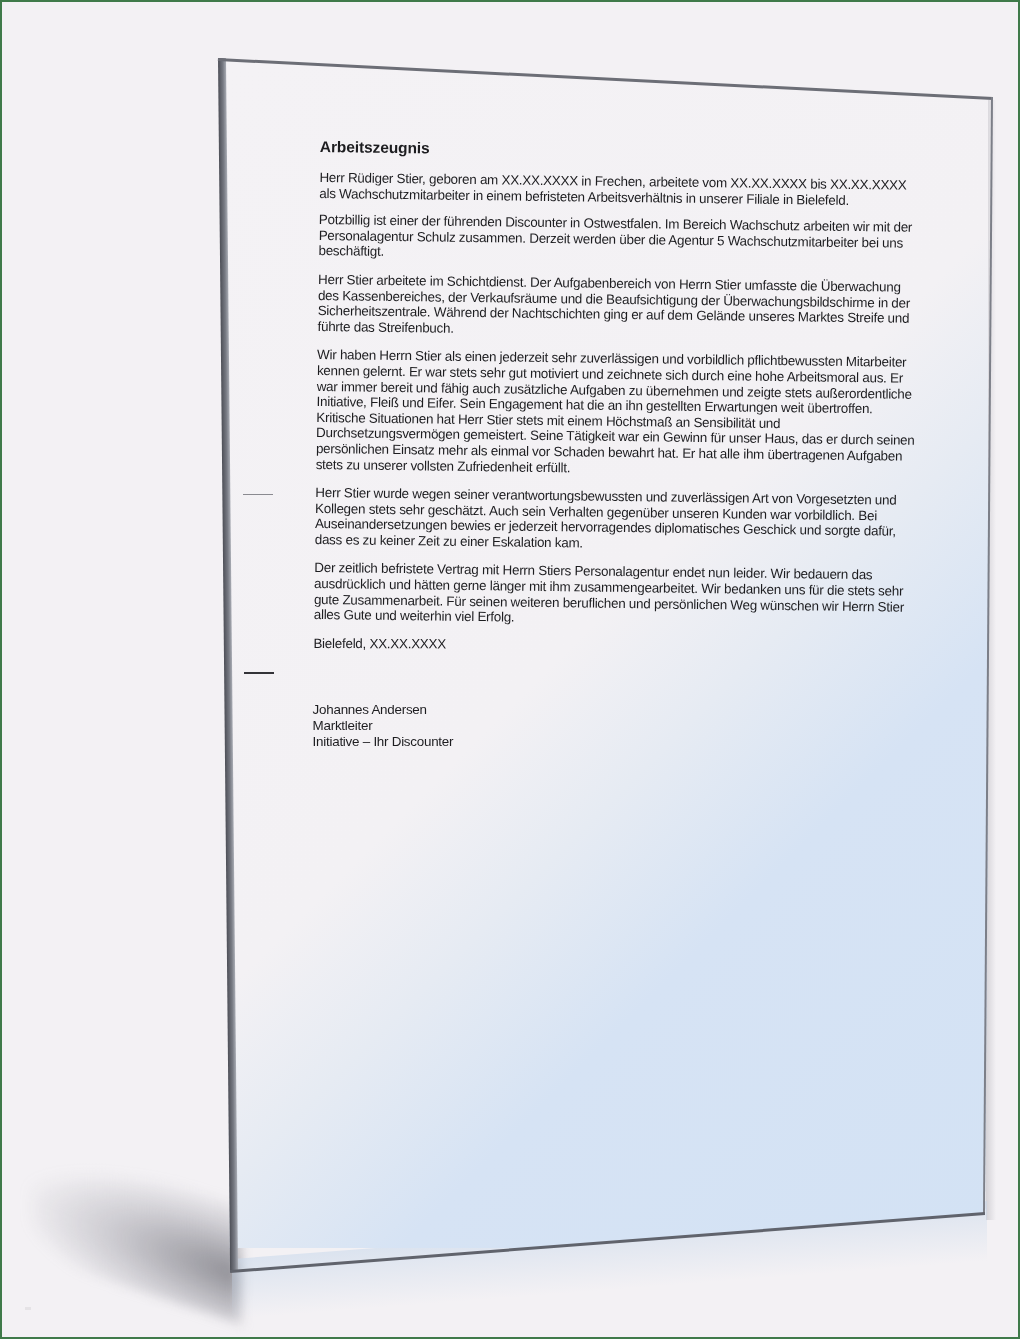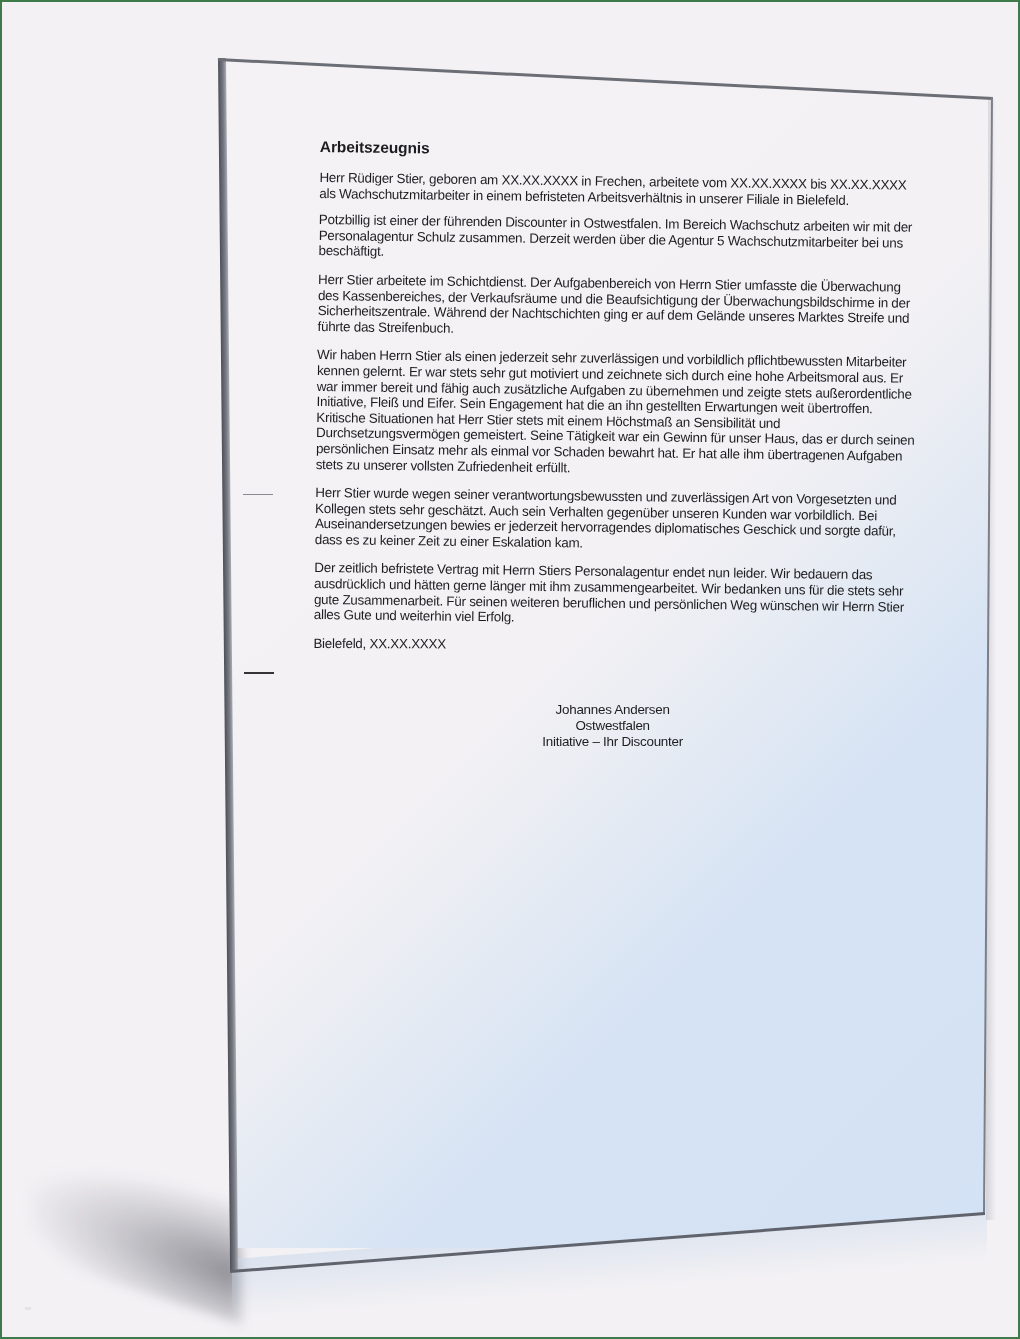--- a/index.html
+++ b/index.html
@@ -149,21 +149,20 @@
     letter-spacing: -0.25px;
     transform: rotate(-0.55deg);
     transform-origin: top left;
   }
   .signature {
     font-size: 13.4px;
     line-height: 16px;
     letter-spacing: -0.25px;
     transform: rotate(-0.75deg);
     transform-origin: top left;
-    text-align: center;
   }
   .signature div { margin: 0; }
   .watermark-dot {
     position: absolute;
     left: 25px;
     top: 1307px;
     width: 6px;
     height: 3px;
     background: #e5e3e6;
     z-index: 2;
@@ -195,16 +194,16 @@
   <p class="para">Potzbillig ist einer der führenden Discounter in Ostwestfalen. Im Bereich Wachschutz arbeiten wir mit der Personalagentur Schulz zusammen. Derzeit werden über die Agentur 5 Wachschutzmitarbeiter bei uns beschäftigt.</p>
   <p class="para">Herr Stier arbeitete im Schichtdienst. Der Aufgabenbereich von Herrn Stier umfasste die Überwachung des Kassenbereiches, der Verkaufsräume und die Beaufsichtigung der Überwachungsbildschirme in der Sicherheitszentrale. Während der Nachtschichten ging er auf dem Gelände unseres Marktes Streife und führte das Streifenbuch.</p>
   <p class="para">Wir haben Herrn Stier als einen jederzeit sehr zuverlässigen und vorbildlich pflichtbewussten Mitarbeiter kennen gelernt. Er war stets sehr gut motiviert und zeichnete sich durch eine hohe Arbeitsmoral aus. Er war immer bereit und fähig auch zusätzliche Aufgaben zu übernehmen und zeigte stets außerordentliche Initiative, Fleiß und Eifer. Sein Engagement hat die an ihn gestellten Erwartungen weit übertroffen. Kritische Situationen hat Herr Stier stets mit einem Höchstmaß an Sensibilität und Durchsetzungsvermögen gemeistert. Seine Tätigkeit war ein Gewinn für unser Haus, das er durch seinen persönlichen Einsatz mehr als einmal vor Schaden bewahrt hat. Er hat alle ihm übertragenen Aufgaben stets zu unserer vollsten Zufriedenheit erfüllt.</p>
   <p class="para">Herr Stier wurde wegen seiner verantwortungsbewussten und zuverlässigen Art von Vorgesetzten und Kollegen stets sehr geschätzt. Auch sein Verhalten gegenüber unseren Kunden war vorbildlich. Bei Auseinandersetzungen bewies er jederzeit hervorragendes diplomatisches Geschick und sorgte dafür, dass es zu keiner Zeit zu einer Eskalation kam.</p>
   <p class="para">Der zeitlich befristete Vertrag mit Herrn Stiers Personalagentur endet nun leider. Wir bedauern das ausdrücklich und hätten gerne länger mit ihm zusammengearbeitet. Wir bedanken uns für die stets sehr gute Zusammenarbeit. Für seinen weiteren beruflichen und persönlichen Weg wünschen wir Herrn Stier alles Gute und weiterhin viel Erfolg.</p>
 
   <div class="place-date">Bielefeld, XX.XX.XXXX</div>
 
   <div class="signature">
     <div>Johannes Andersen</div>
-    <div>Ostwestfalen</div>
+    <div>Marktleiter</div>
     <div>Initiative – Ihr Discounter</div>
   </div>
 </div>
 
 </body></html>

